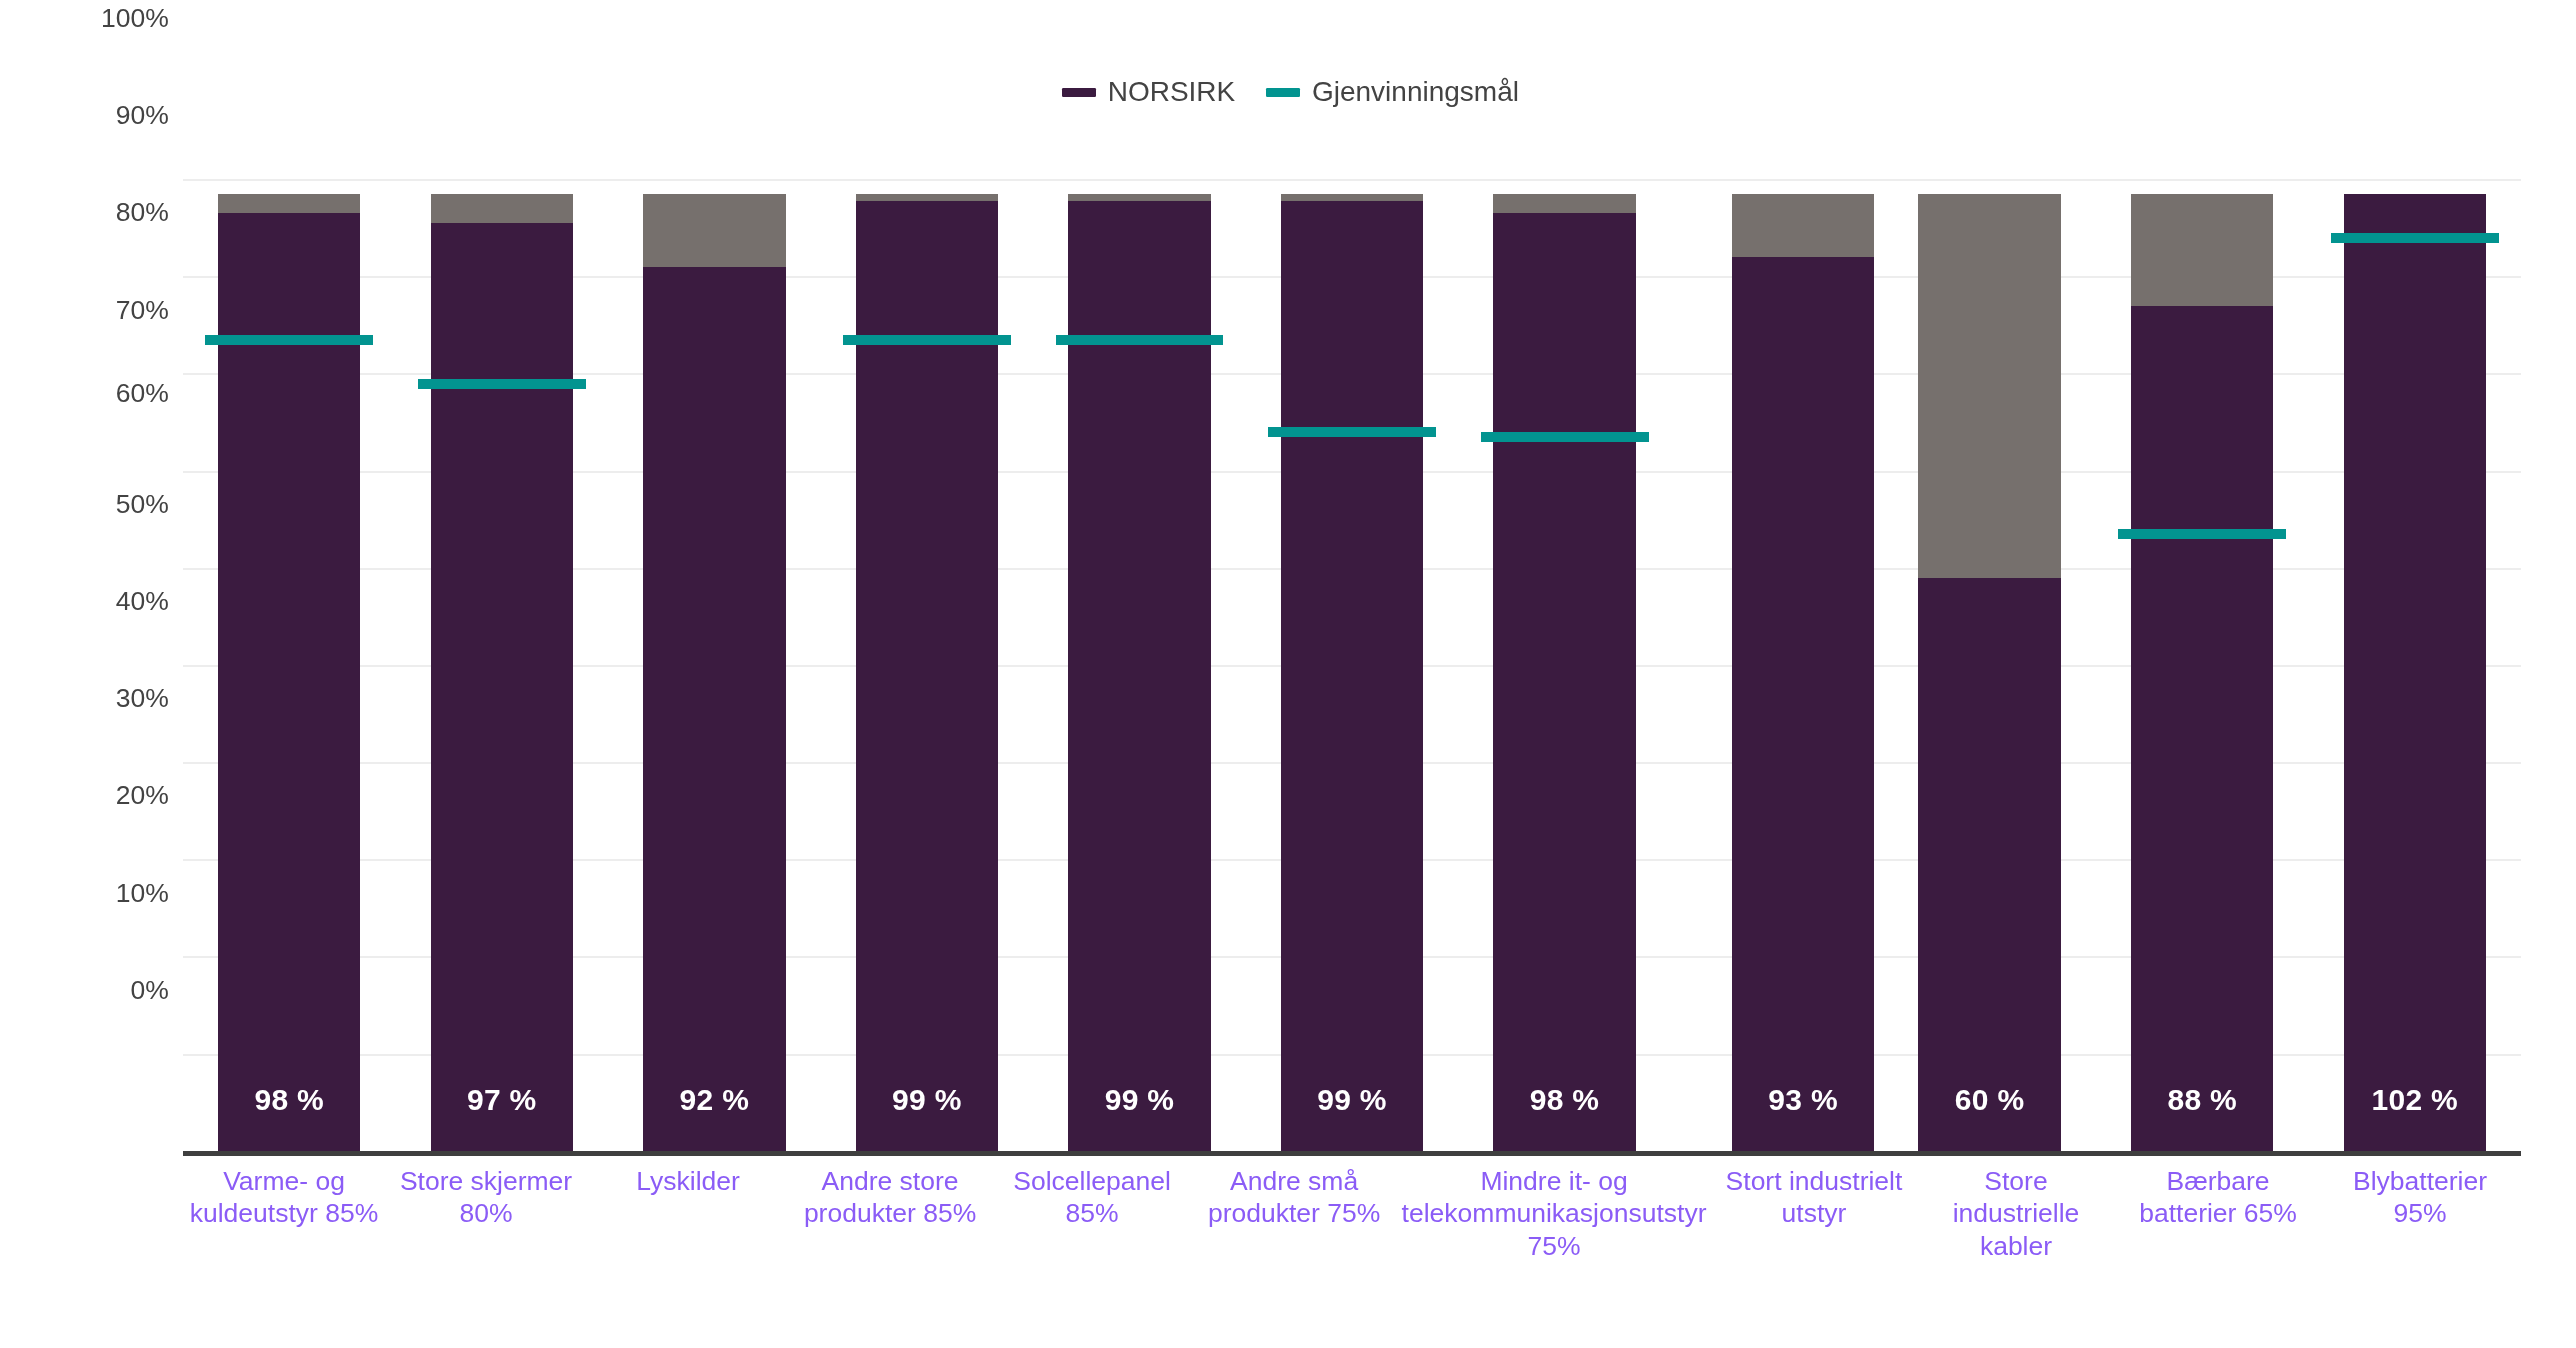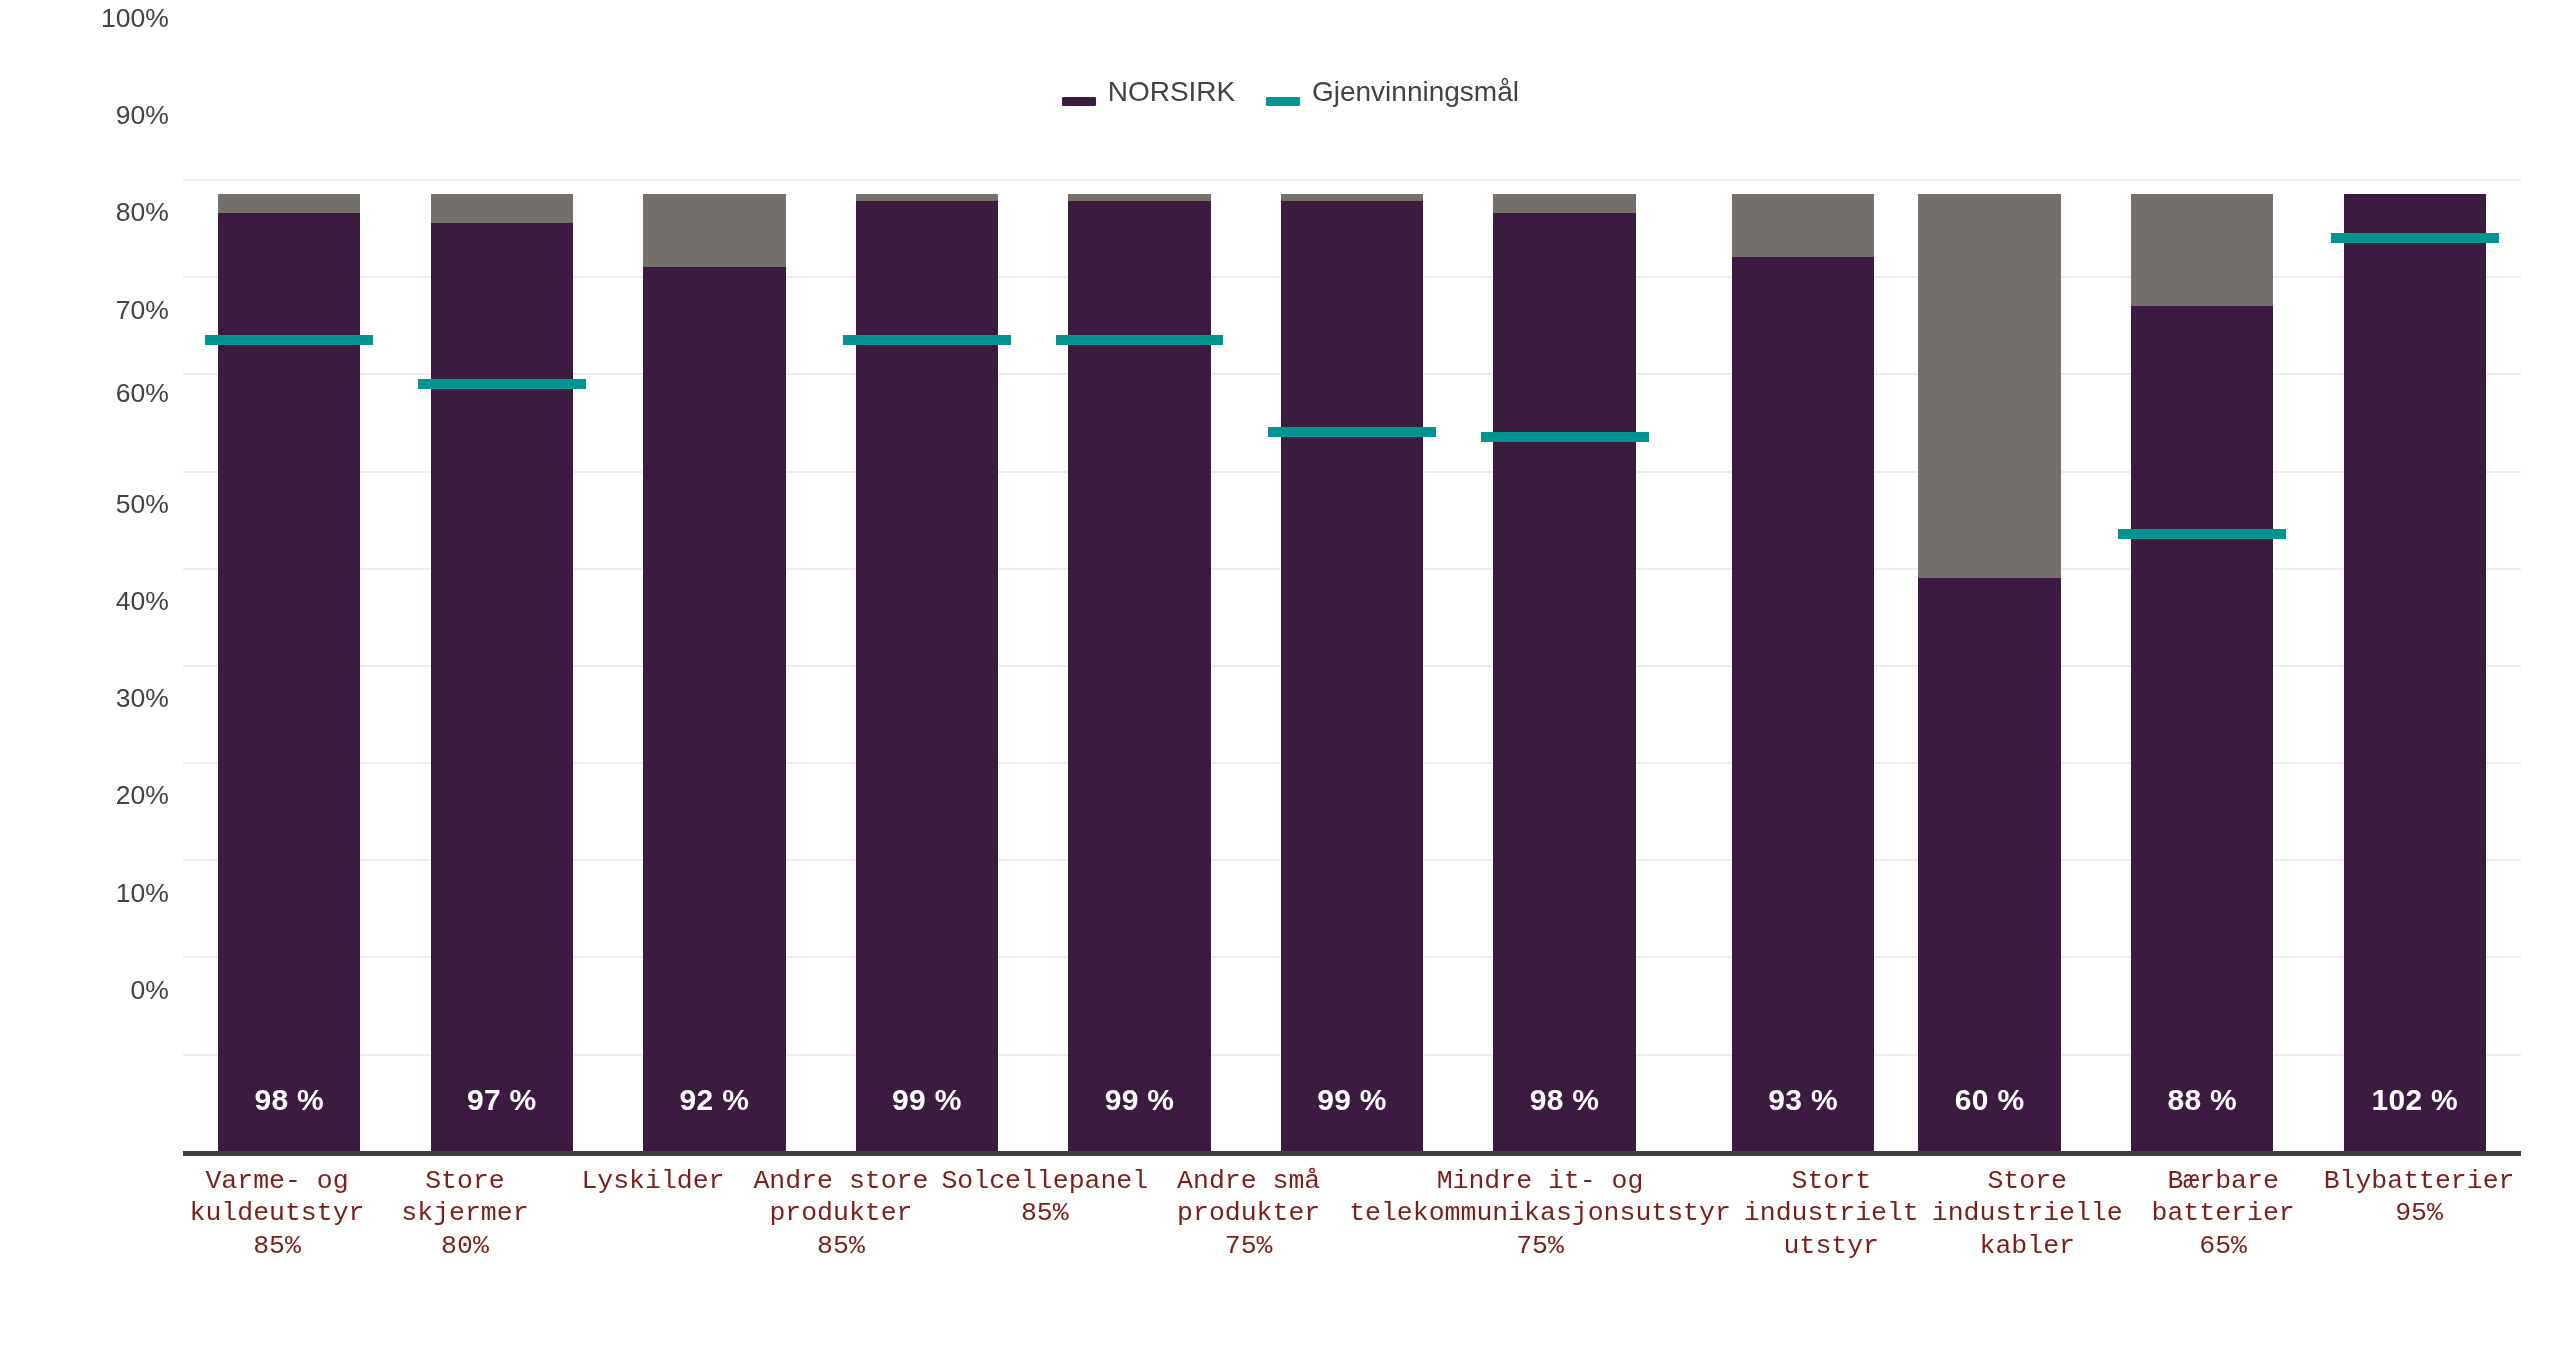--- a/index.html
+++ b/index.html
@@ -1,21 +1,21 @@
 <!DOCTYPE html>
 <html style="font-size:10.4px"><head>
 <meta charset="utf-8">
 <style>
   html,body{margin:0;padding:0;background:#ffffff;}
   body{width:2576px;height:1349px;font-family:"Liberation Sans",sans-serif;color:#434343;overflow:hidden;}
   #root{position:relative;width:2576px;height:1349px;}
 
   
   .legend{position:absolute;left:1062px;top:78px;display:flex;align-items:center;gap:31px;}
-  .legend-item{display:flex;align-items:flex-end;gap:11.7px;}
+  .legend-item{display:flex;align-items:center;gap:11.7px;}
   .legend-swatch{display:block;width:34px;height:9px;border-radius:1.3px;}
   .legend-label{font-size:28px;line-height:1;color:#434343;white-space:nowrap;}
 
   
   .note{position:absolute;right:24.6px;top:45px;width:324px;text-align:center;font-size:28px;line-height:1.22;color:#6b6b6b;}
 
   
   .plot{position:absolute;left:183px;top:179px;width:2338px;height:972px;}
   .gridline{position:absolute;left:0;width:100%;height:1.9px;background:#ededed;}
   .gridline.zero{height:4.5px;background:#3f3f3f;}
@@ -27,21 +27,21 @@
   .slot{position:relative;flex:1 1 0;height:100%;}
   .bar{position:absolute;left:16.5%;width:67%;bottom:0;}
   .seg-total{position:absolute;left:0;width:100%;}
   .seg-val{position:absolute;left:0;width:100%;bottom:0;}
   .barlabel{position:absolute;left:0;width:100%;bottom:34px;text-align:center;
             font-size:30px;font-weight:bold;color:#ffffff;letter-spacing:0.3px;}
   .target{position:absolute;left:10.5%;width:79%;height:10.4px;}
 
   
   .xlabels{position:absolute;left:183px;top:1165px;width:2338px;display:flex;}
-  .xlabel{flex:1 1 0;text-align:center;font-size:26.5px;line-height:1.22;color:#7f1d1d;padding:0 6.5px;box-sizing:border-box;font-family:Liberation Mono, monospace;}
+  .xlabel{flex:1 1 0;text-align:center;font-size:26.5px;line-height:1.22;color:#8b5cf6;padding:0 6.5px;box-sizing:border-box;}
 </style>
 </head>
 <body>
 
 <div id="root">
 
   <div class="legend">
     <div class="legend-item">
       <span class="legend-swatch" style="background:#3b1b40"></span>
       <span class="legend-label">NORSIRK</span>

